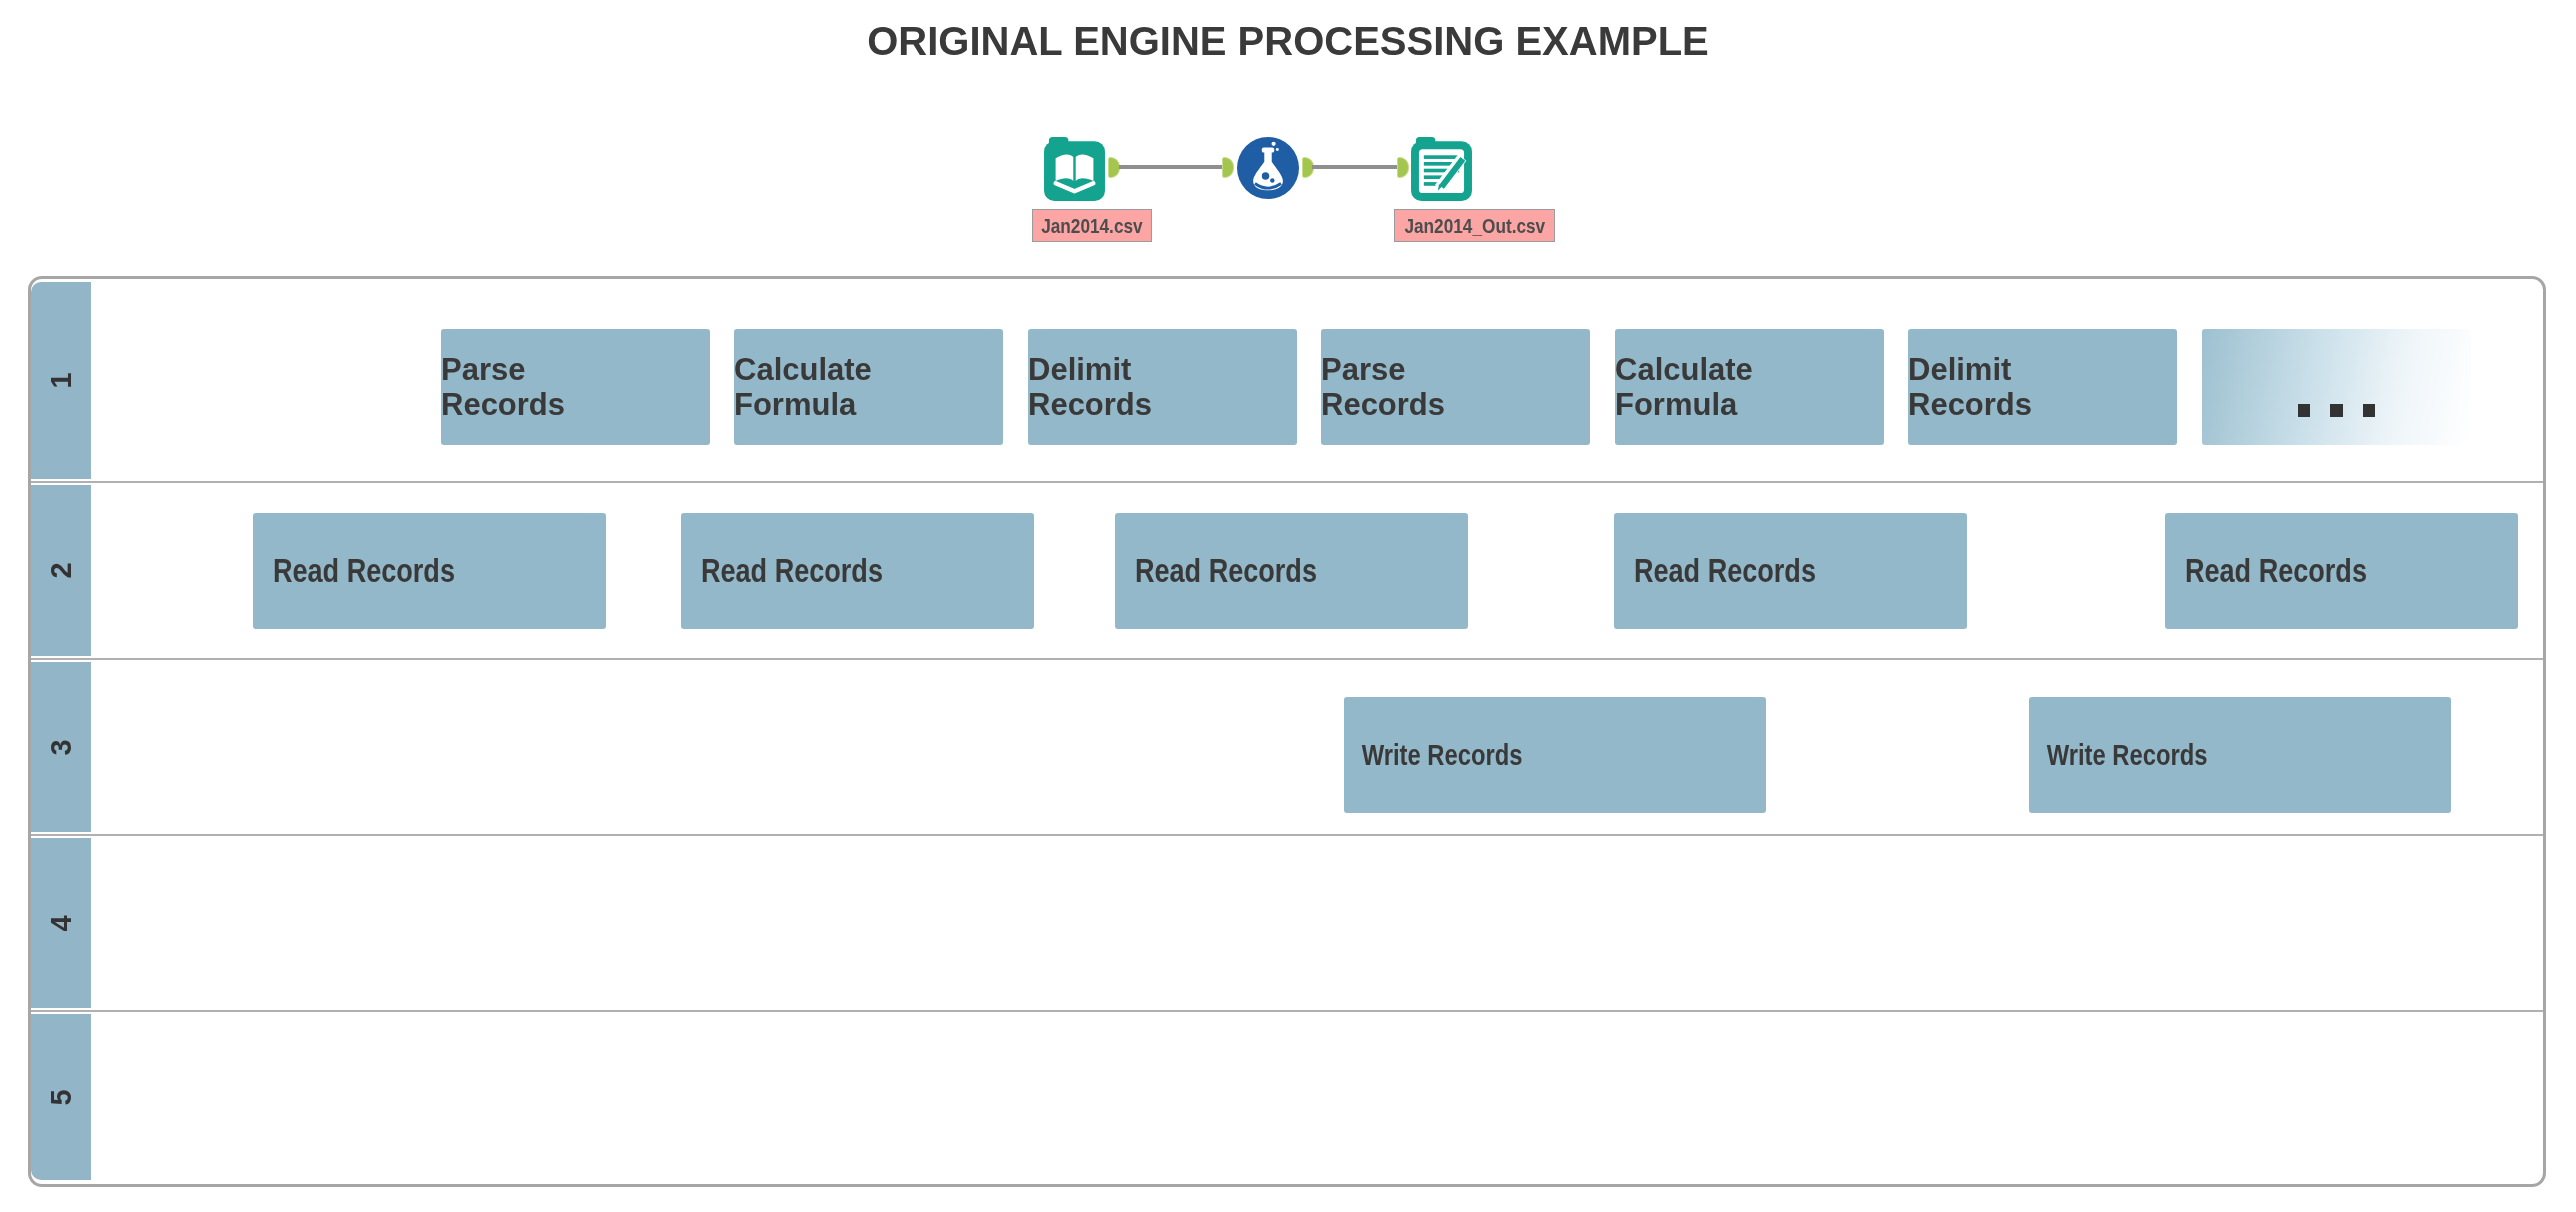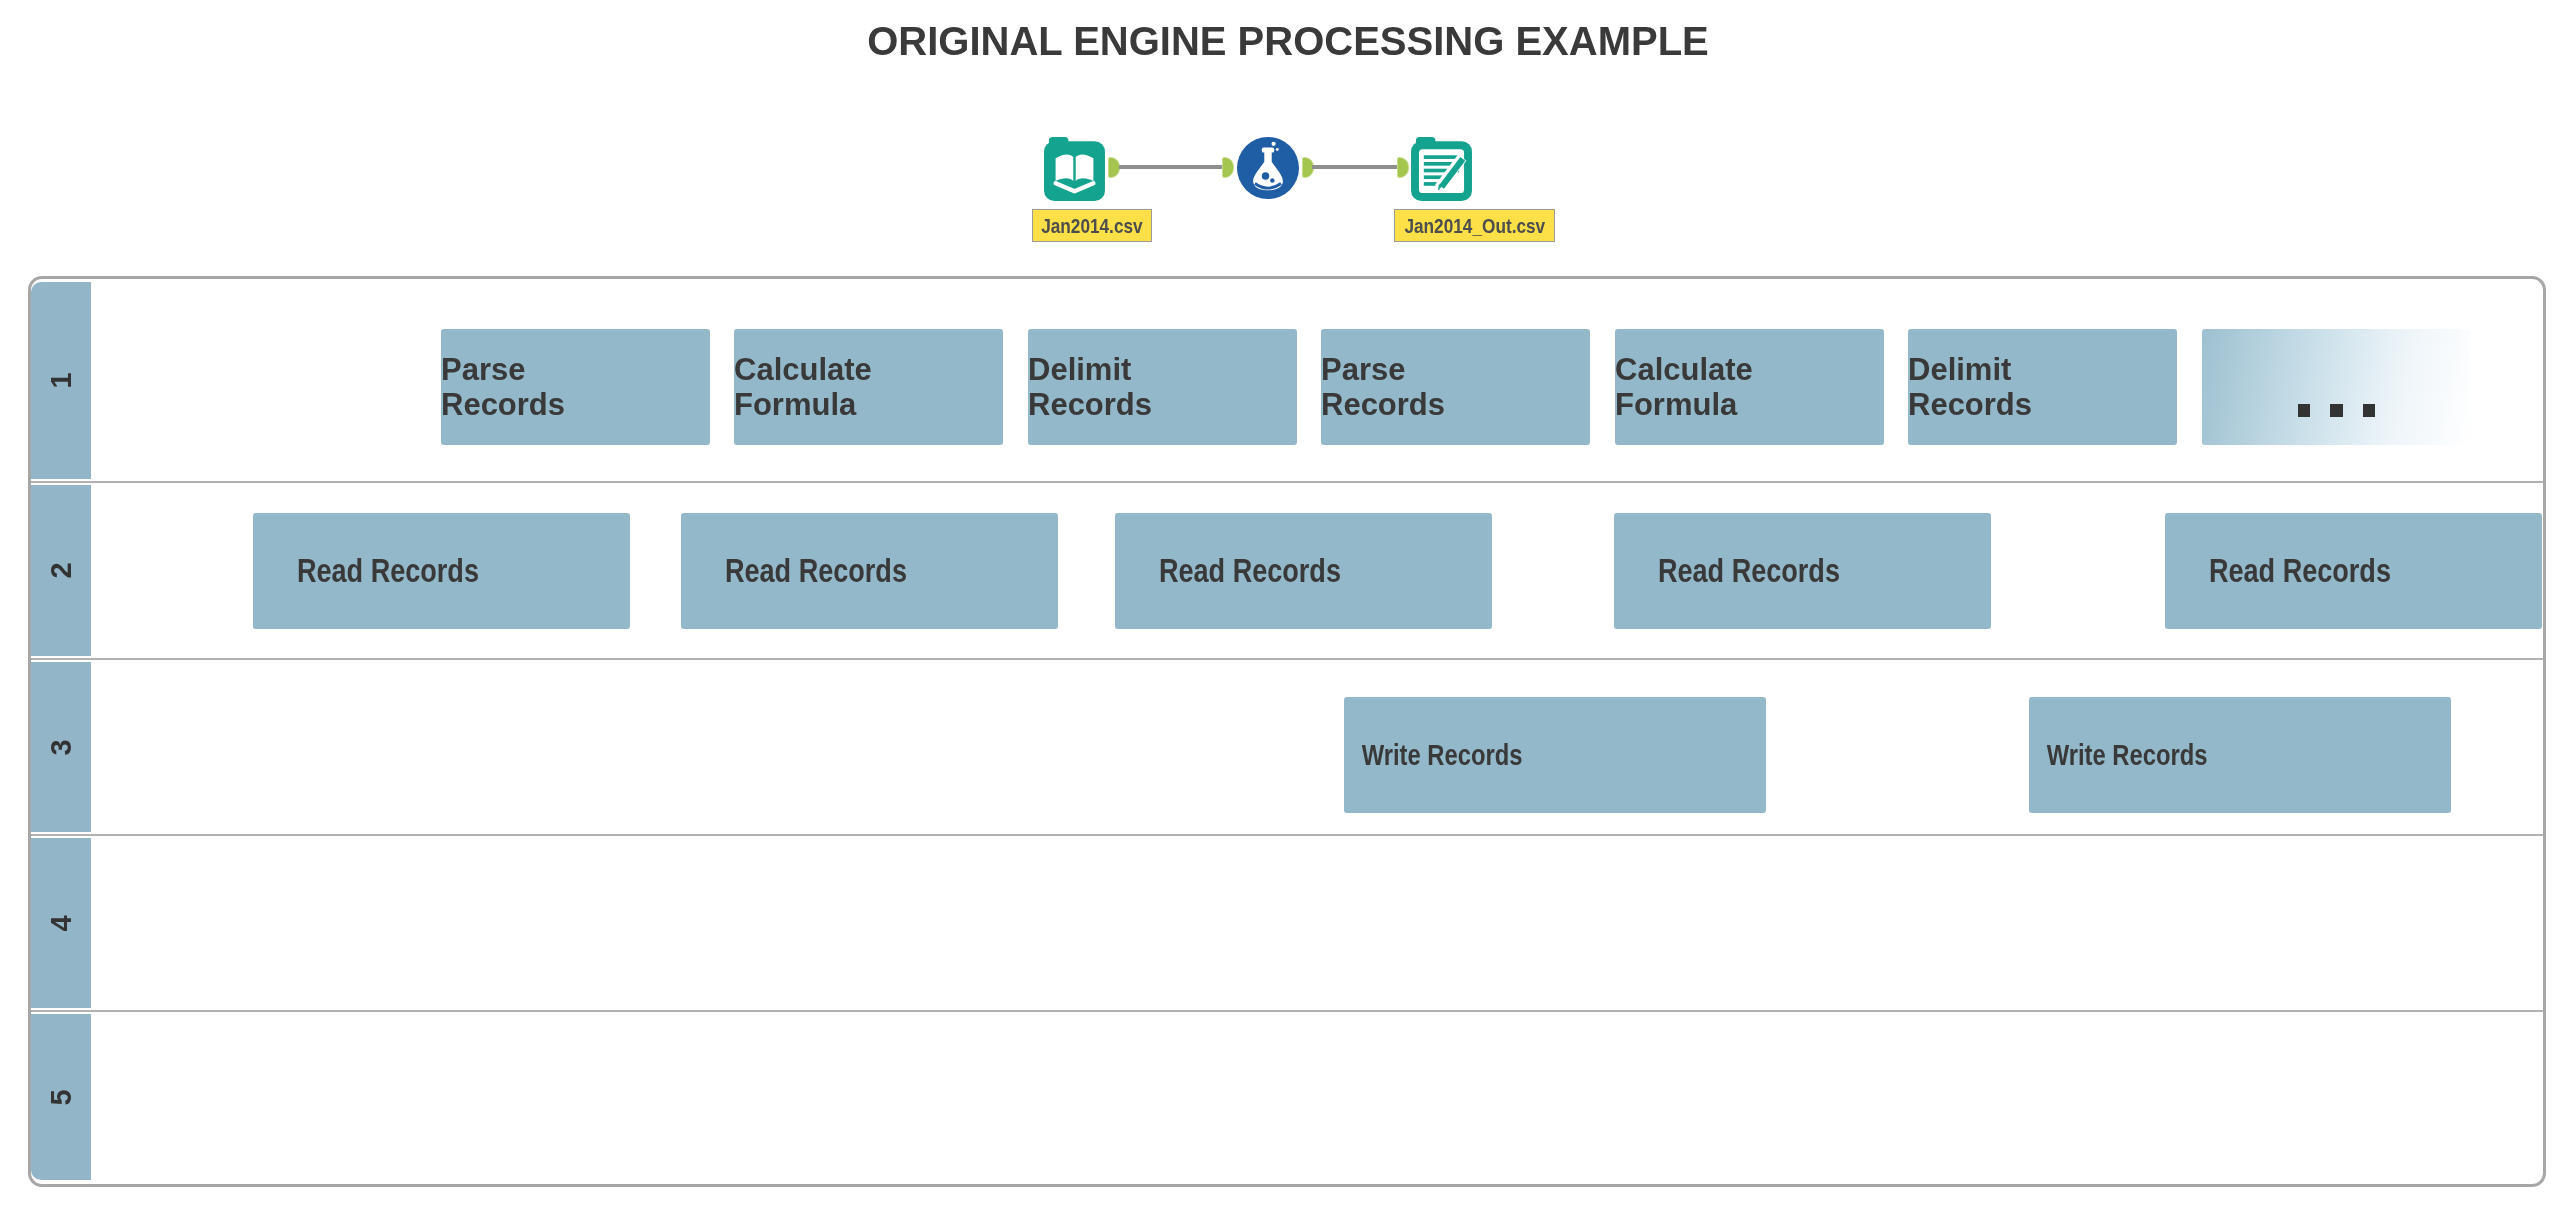--- a/index.html
+++ b/index.html
@@ -49,21 +49,21 @@
     height: 21px;
     background: #a4c64e;
     border: 1.6px solid #c7dd8c;
     border-radius: 2.3px 9.4px 9.4px 2.3px;
     box-sizing: border-box;
   }
   .file-label {
     position: absolute;
     top: 209px;
     height: 33px;
-    background: #fde047;
+    background: #fca5a5;
     border: 1.6px solid #9b9b9b;
     box-sizing: border-box;
     display: flex;
     align-items: center;
     justify-content: center;
     color: #4d4d4d;
     font-weight: bold;
     font-size: 21px;
     white-space: nowrap;
   }
@@ -127,21 +127,21 @@
     flex-direction: column;
     align-items: flex-start;
     justify-content: center;
     text-align: center;
     color: #393939;
     font-weight: bold;
     font-size: 31px;
     line-height: 1.13;
   }
   .row1-box { top: 50px; height: 116px; width: 269px; }
-  .row2-box { top: 30px; height: 116px; width: 353px; font-size: 33px; padding-left: 24px; }
+  .row2-box { top: 30px; height: 116px; width: 353px; font-size: 33px; }
   .row3-box { top: 37px; height: 116px; width: 422px; font-size: 29px; }
 
   .ellipsis-box {
     background: linear-gradient(100deg, #9dc0d0 0%, #c9dfe9 40%, #eef5f9 72%, #ffffff 100%);
   }
   .dots {
     position: absolute;
     top: 75px;
     left: 0;
     width: 100%;

